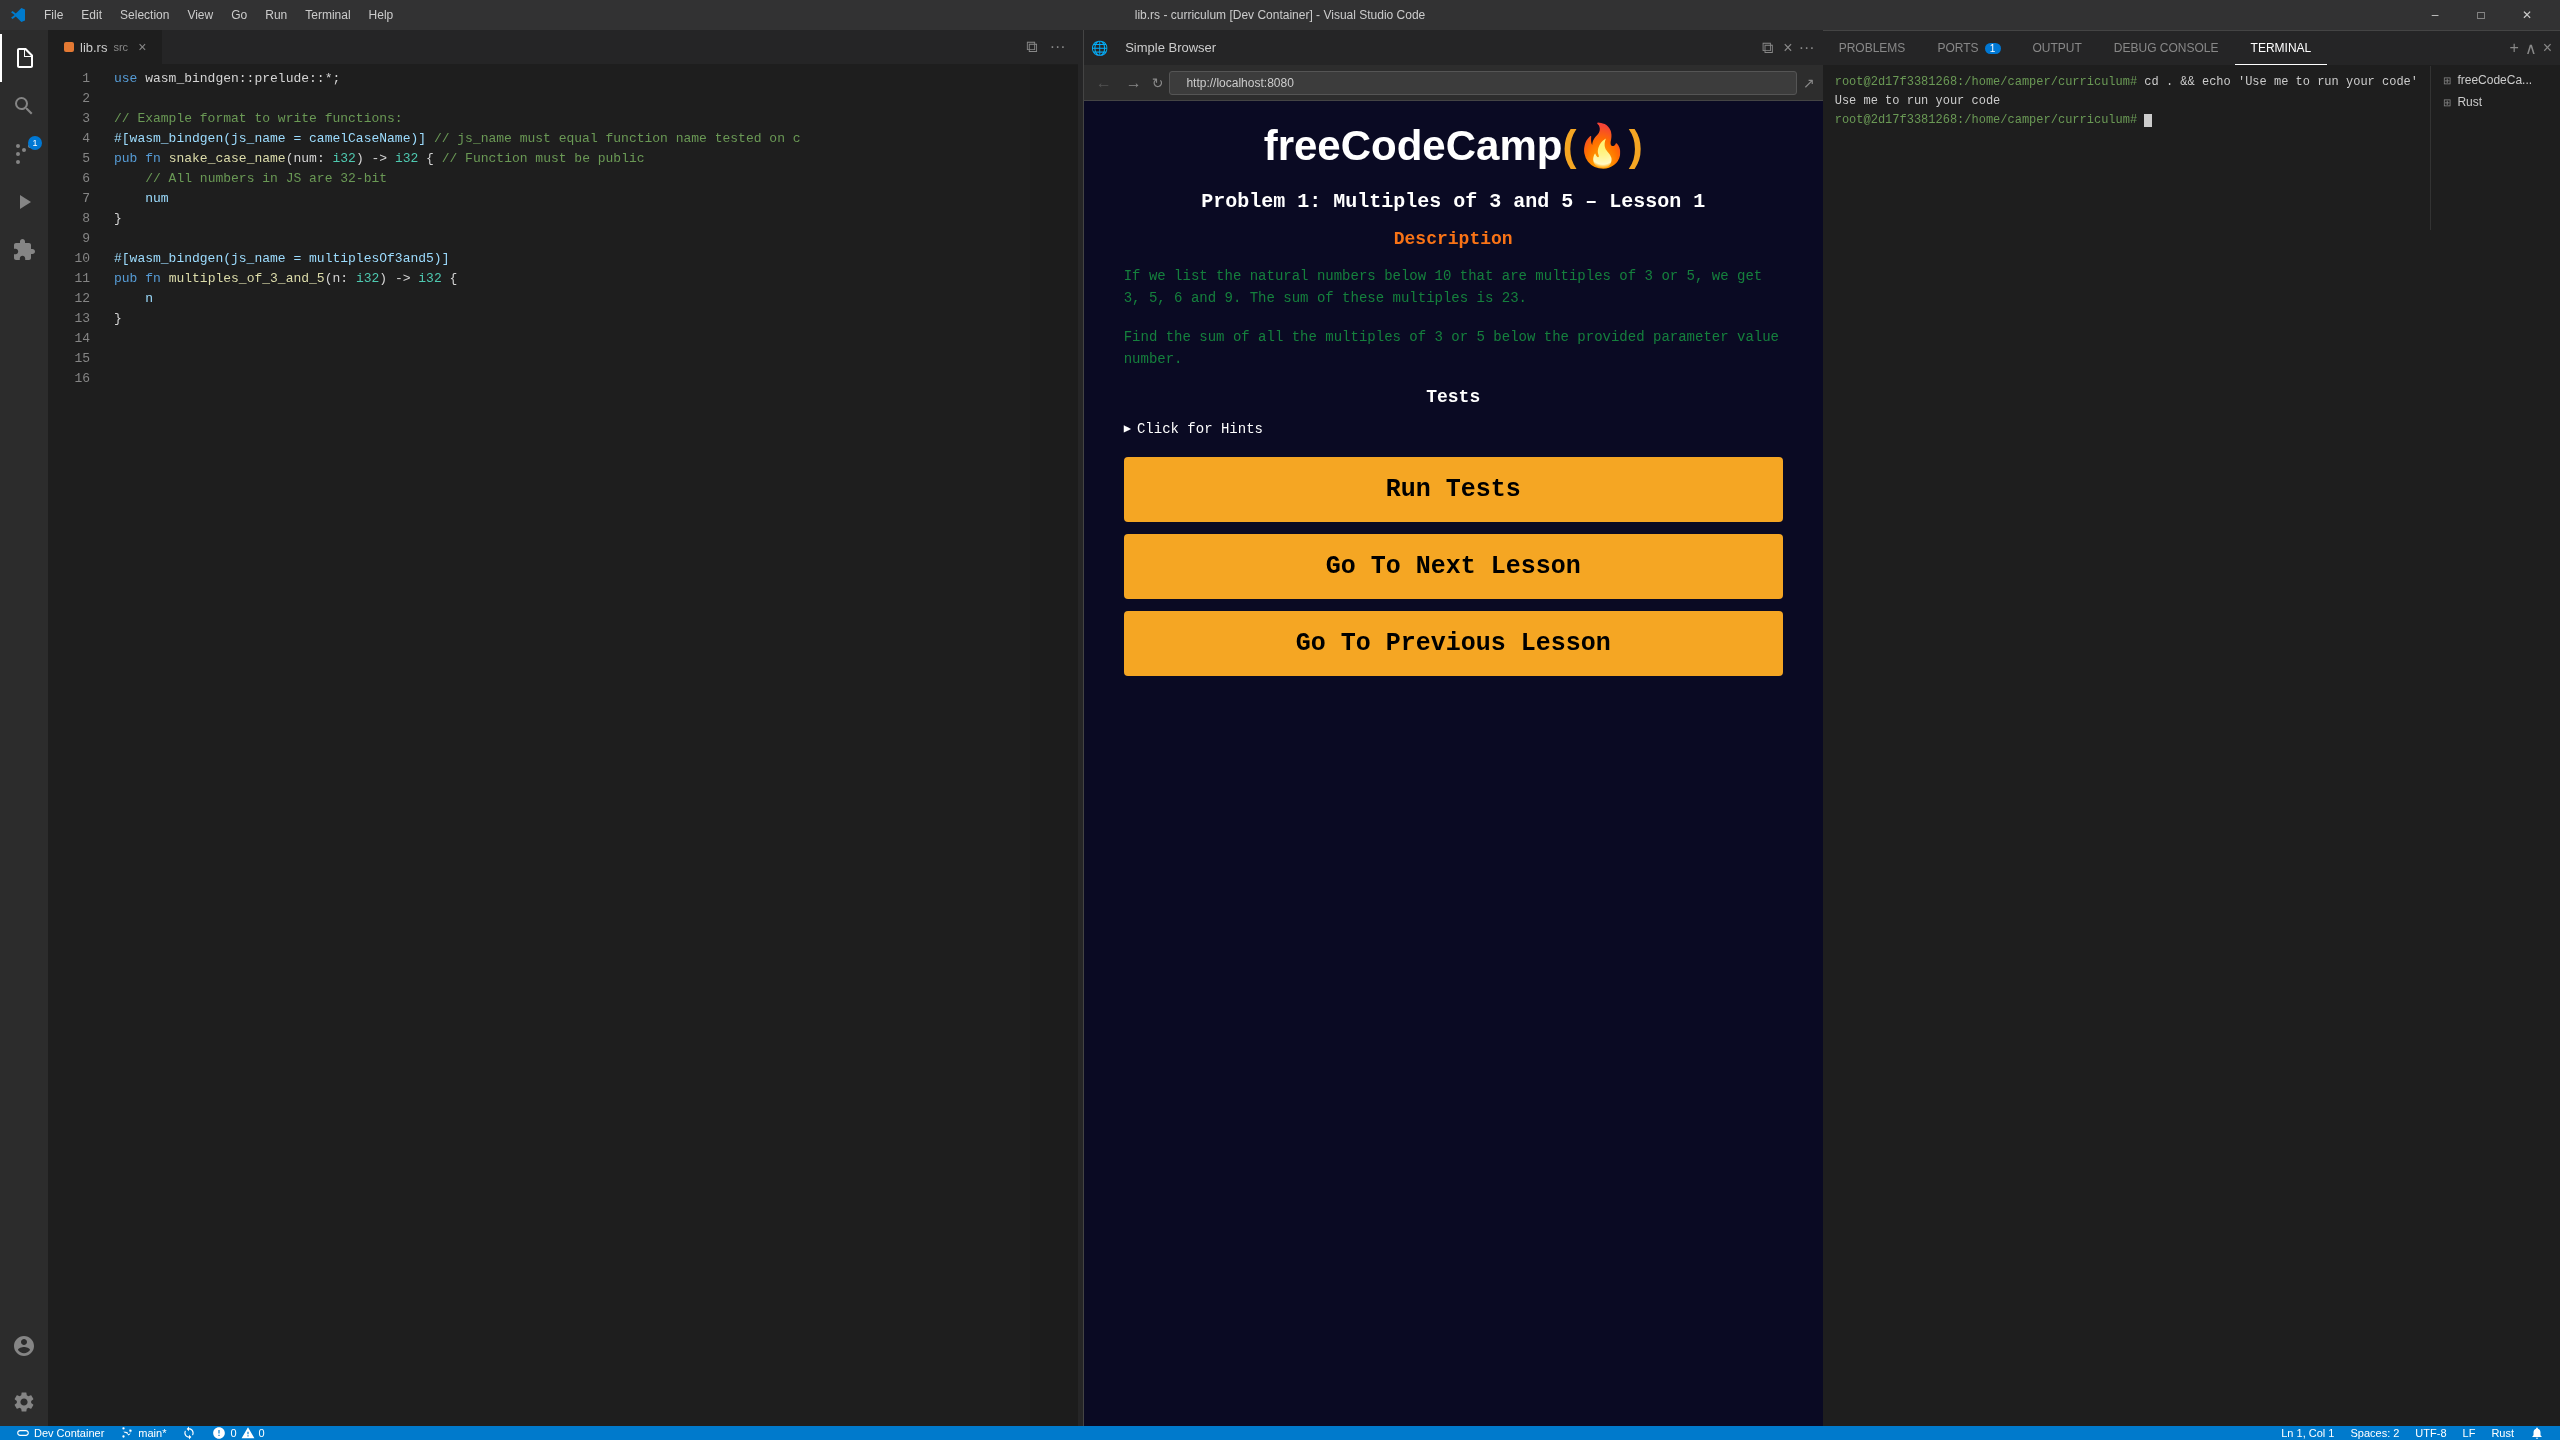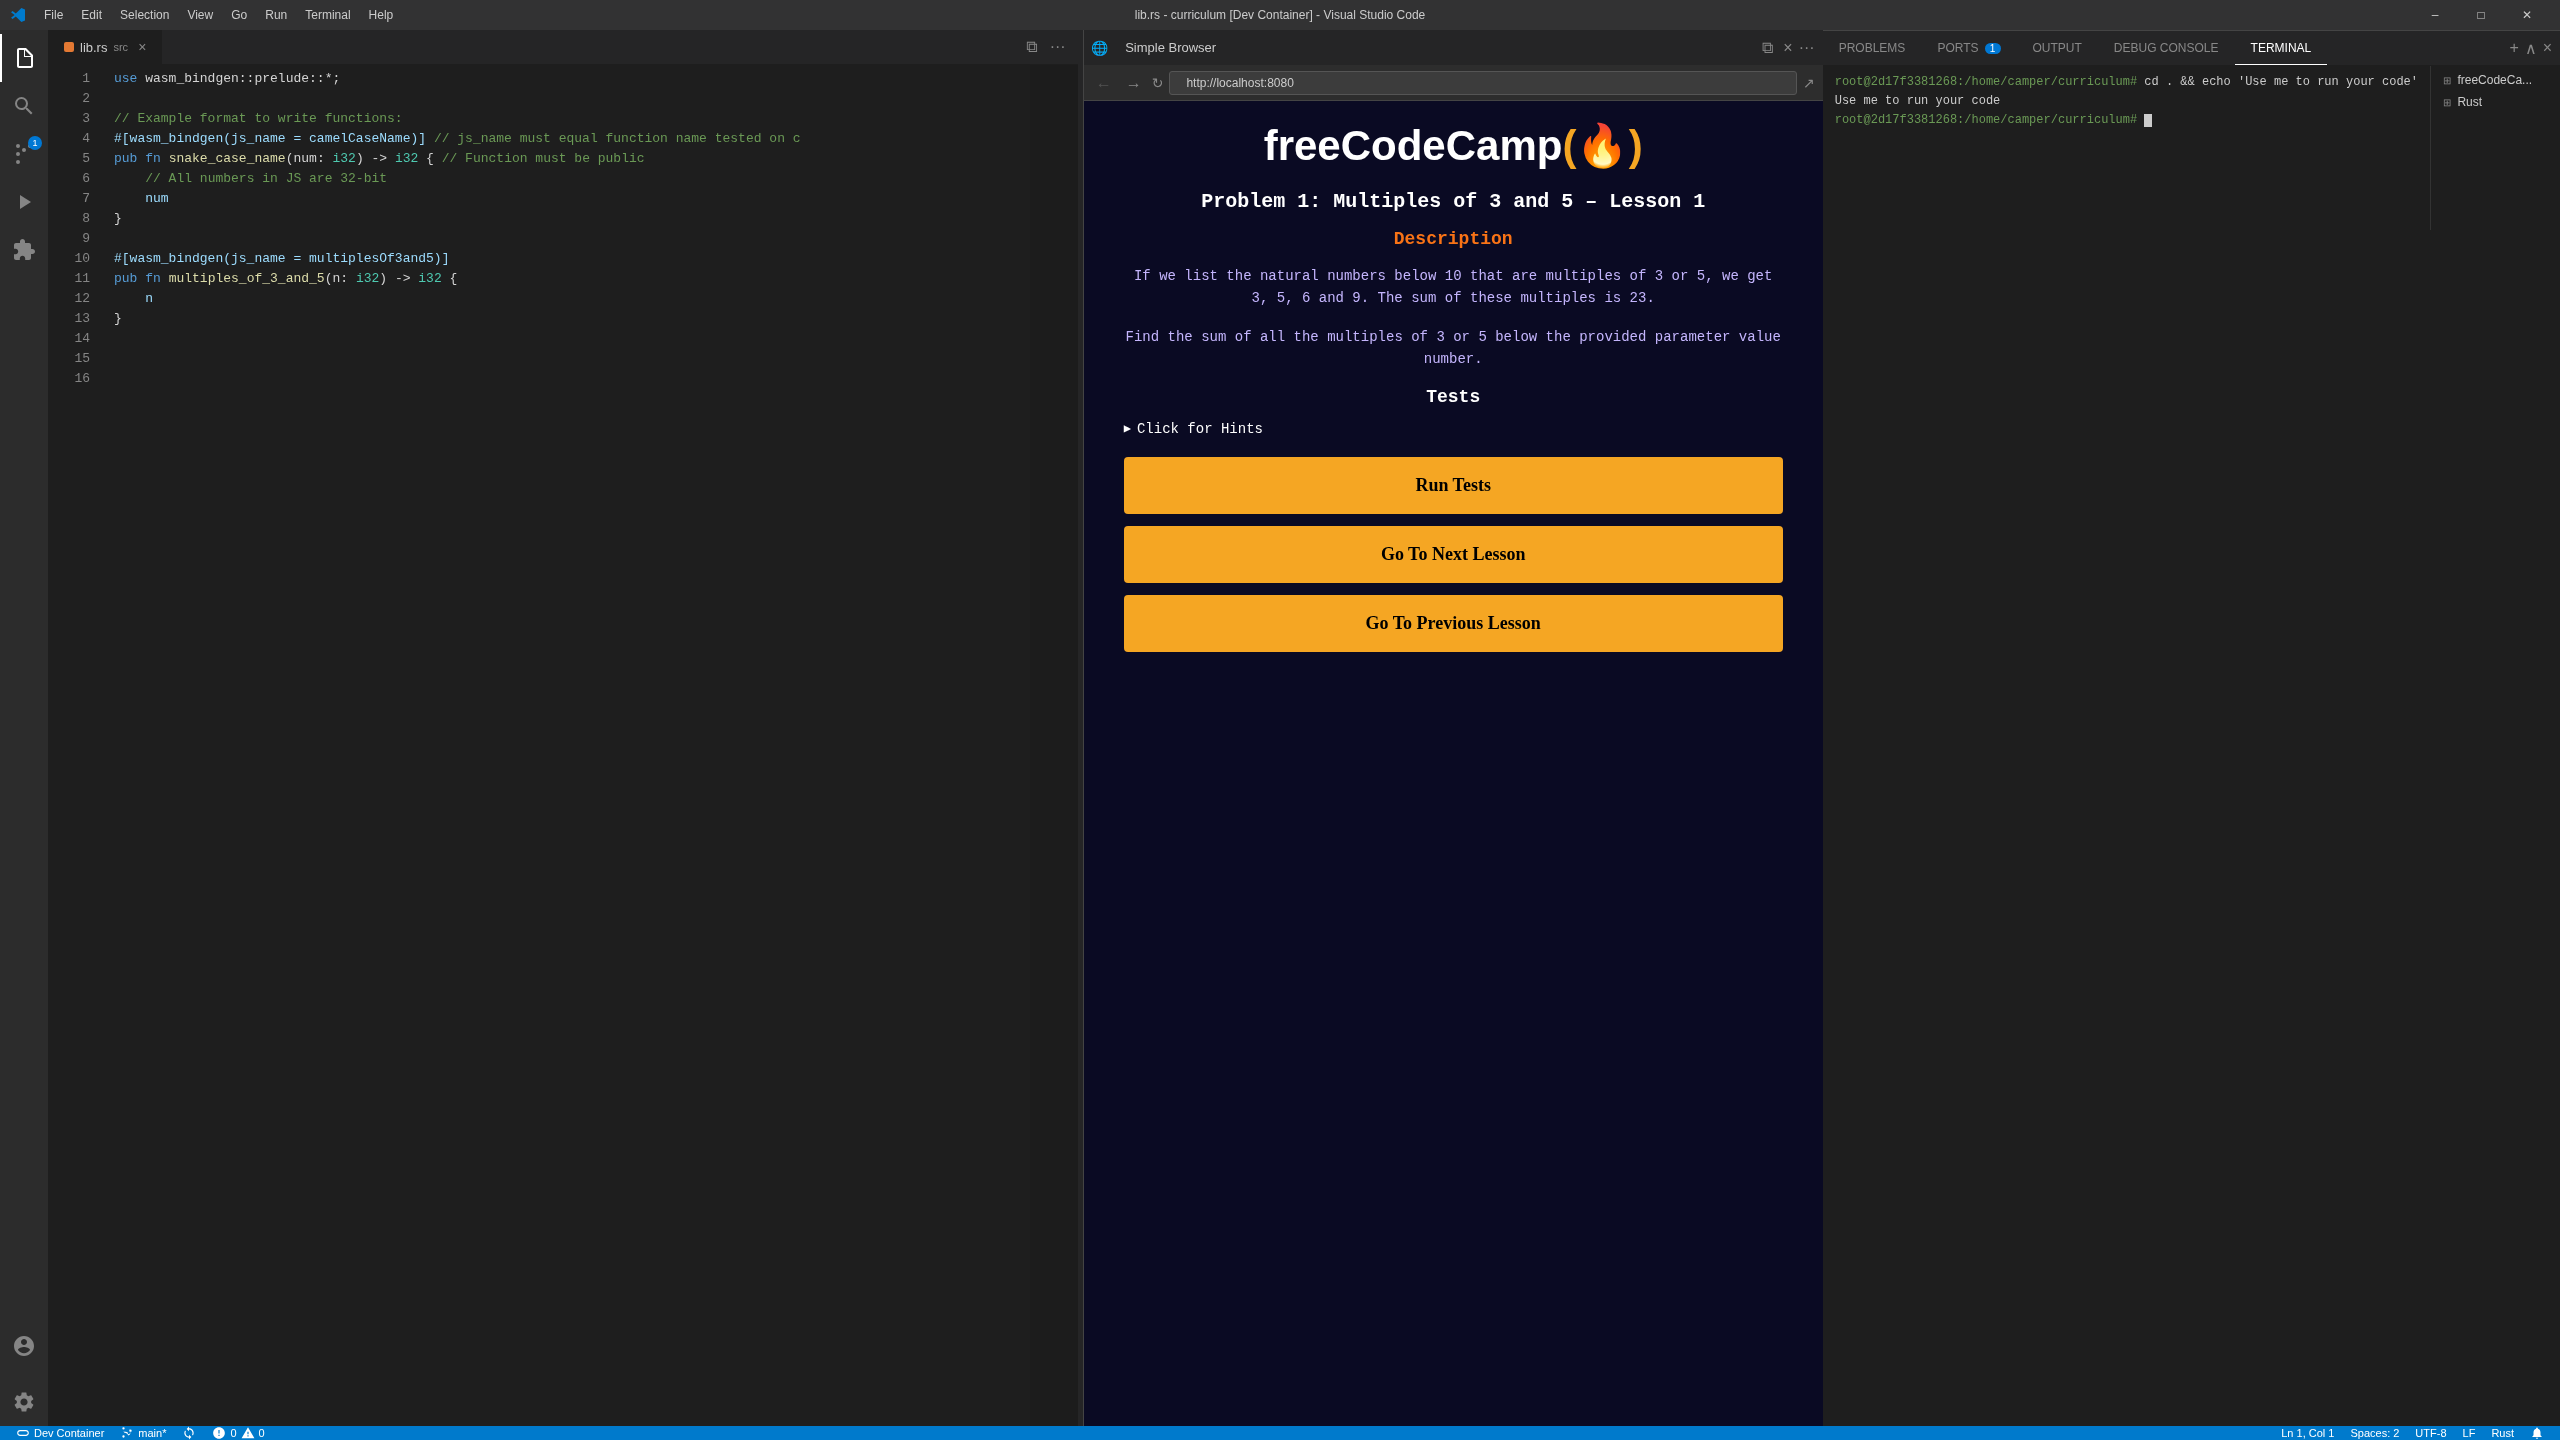--- a/index.html
+++ b/index.html
@@ -330,24 +330,23 @@
       text-align: center;
       font-size: 18px;
       font-weight: bold;
       color: #f97316;
       margin-bottom: 16px;
       font-family: 'Courier New', monospace;
     }
     .fcc-description {
       font-family: 'Courier New', monospace;
       font-size: 14px;
-      color: #c4b5fd;
+      color: #15803d;
       line-height: 1.6;
       margin-bottom: 16px;
-      text-align: center;
     }
     .fcc-tests-title {
       text-align: center;
       font-size: 18px;
       font-weight: bold;
       margin-bottom: 14px;
       font-family: 'Courier New', monospace;
     }
     .fcc-hints {
       display: flex;
@@ -358,29 +357,29 @@
       margin-bottom: 20px;
       cursor: pointer;
     }
     .fcc-hints .triangle {
       color: #fff;
       font-size: 12px;
     }
     .fcc-btn {
       width: 100%;
       padding: 18px;
-      font-size: 18px;
+      font-size: 25px;
       font-weight: bold;
       background: #f5a623;
       color: #000;
       border: none;
       border-radius: 4px;
       cursor: pointer;
       margin-bottom: 12px;
-      font-family: Liberation Serif, serif;
+      font-family: Liberation Mono, monospace;
     }
 
     
     .bottom-panel {
       height: 200px;
       background: #1e1e1e;
       border-top: 1px solid #444;
       display: flex;
       flex-direction: column;
       flex-shrink: 0;

